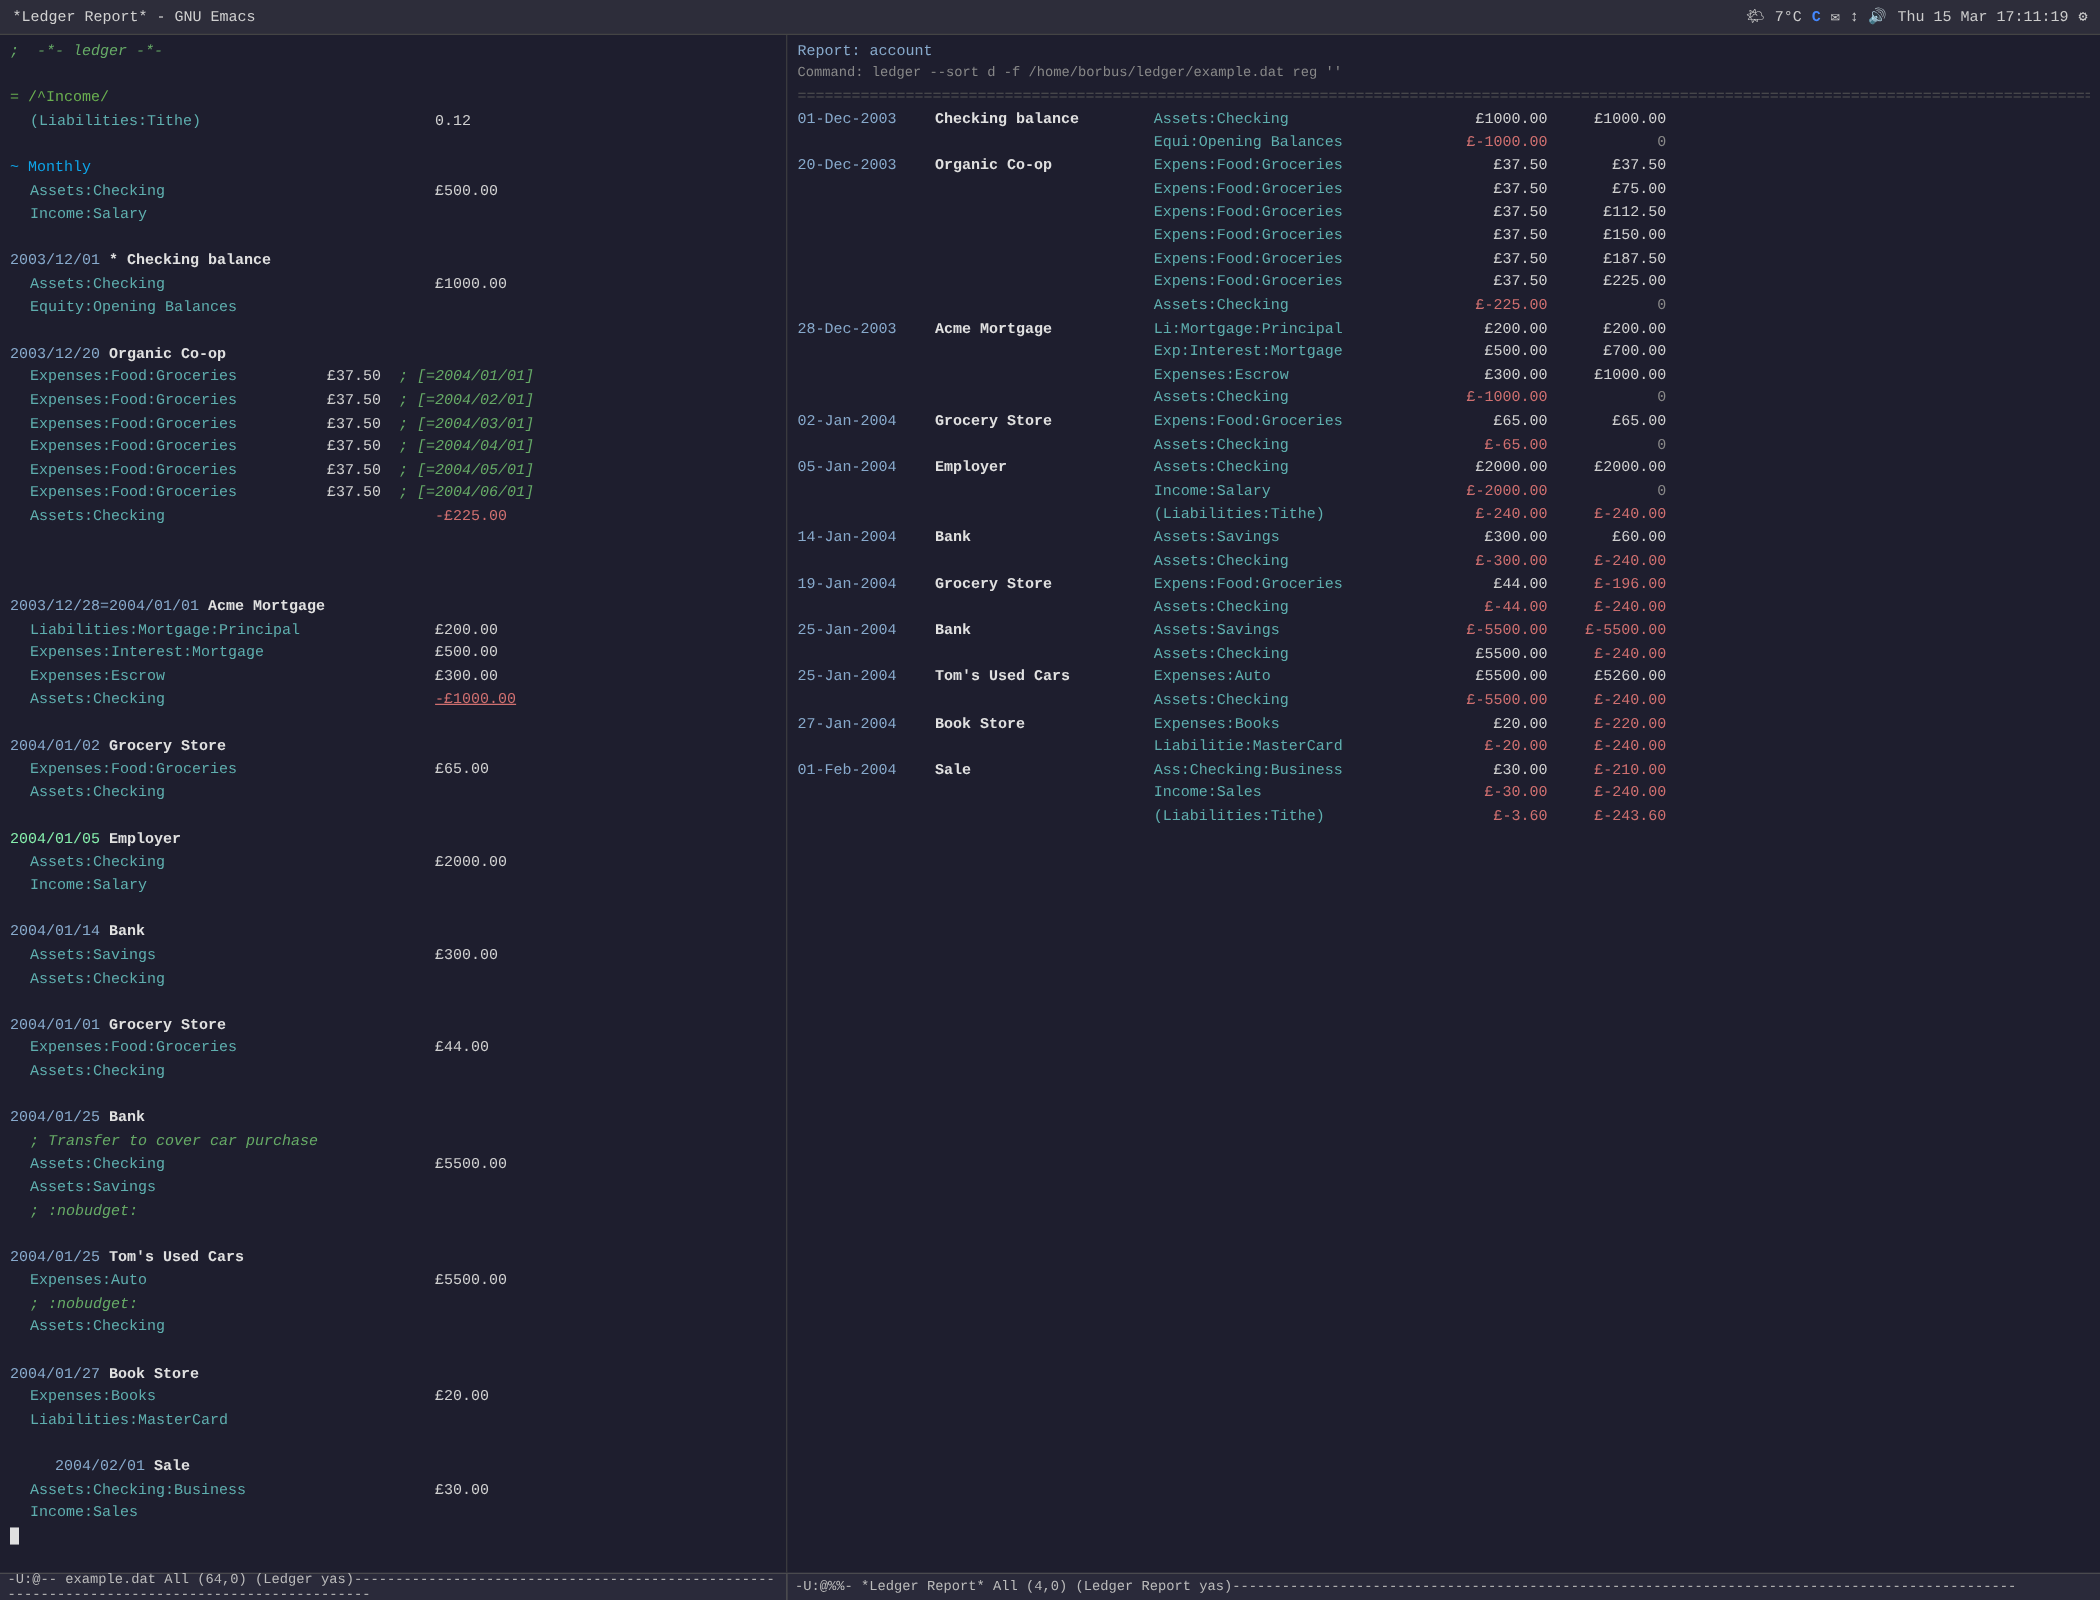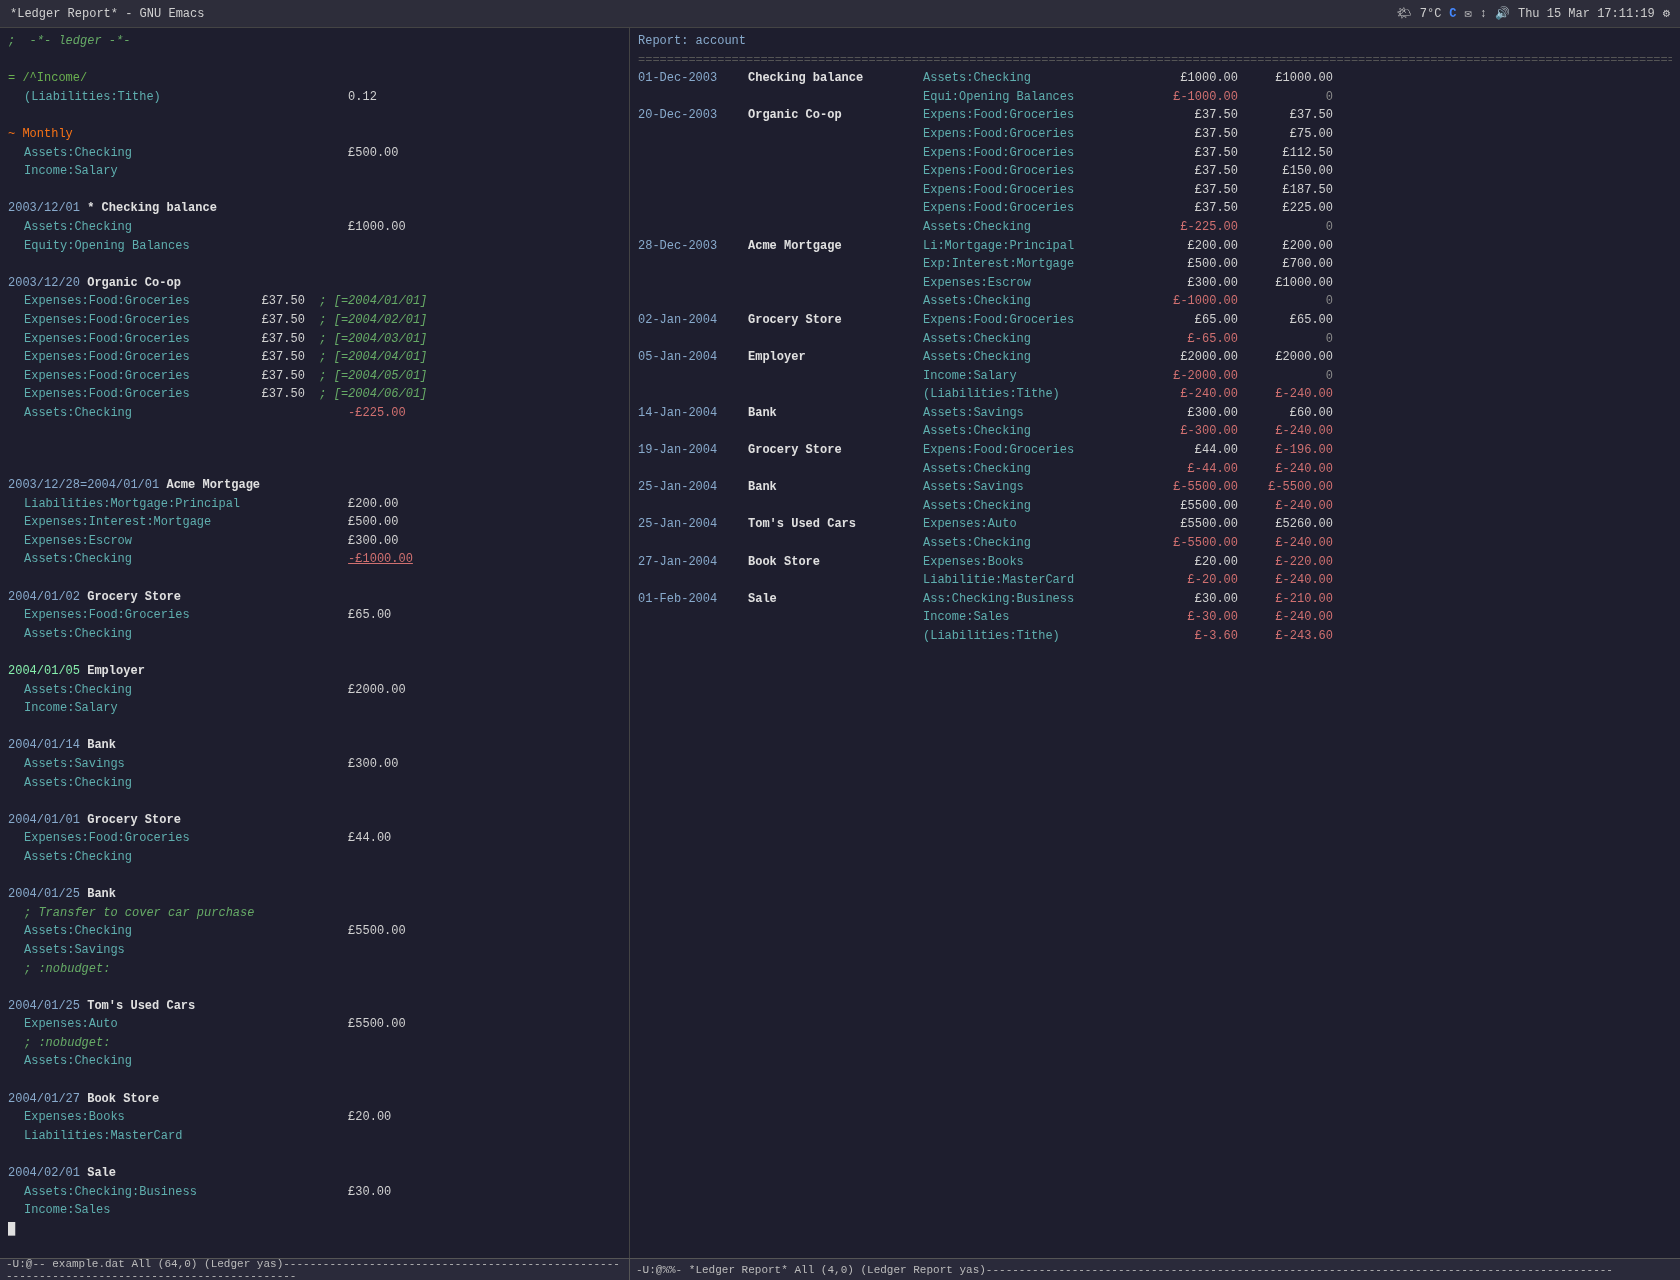--- a/index.html
+++ b/index.html
@@ -105,21 +105,21 @@
 
 <div id="main-area">
 
   <div id="left-pane">
     <div id="left-content">
         <div style="display: flex; white-space: pre; line-height: 1.55;"><span class="comment">;  -*- ledger -*-</span></div>
         <div style="display: flex; white-space: pre; line-height: 1.55;">&nbsp;</div>
         <div style="display: flex; white-space: pre; line-height: 1.55;"><span style="color: rgb(106, 175, 80);">= /^Income/</span></div>
         <div style="display: flex; white-space: pre; line-height: 1.55; padding-left: 16px;"><span style="color: rgb(95, 175, 175);">(Liabilities:Tithe)</span><span>                          </span><span style="color: rgb(208, 208, 208);">0.12</span></div>
         <div style="display: flex; white-space: pre; line-height: 1.55;">&nbsp;</div>
-        <div style="display: flex; white-space: pre; line-height: 1.55;"><span style="color: #f97316;">~ Monthly</span></div>
+        <div style="display: flex; white-space: pre; line-height: 1.55;"><span style="color: #0ea5e9;">~ Monthly</span></div>
         <div style="display: flex; white-space: pre; line-height: 1.55; padding-left: 16px;"><span style="color: rgb(95, 175, 175);">Assets:Checking</span><span>                              </span><span style="color: rgb(208, 208, 208);">£500.00</span></div>
         <div style="display: flex; white-space: pre; line-height: 1.55; padding-left: 16px;"><span style="color: rgb(95, 175, 175);">Income:Salary</span></div>
         <div style="display: flex; white-space: pre; line-height: 1.55;">&nbsp;</div>
         <div style="display: flex; white-space: pre; line-height: 1.55;"><span style="color: rgb(136, 170, 204);">2003/12/01 </span><span style="color: rgb(224, 224, 224); font-weight: bold;">* Checking balance</span></div>
         <div style="display: flex; white-space: pre; line-height: 1.55; padding-left: 16px;"><span style="color: rgb(95, 175, 175);">Assets:Checking</span><span>                              </span><span style="color: rgb(208, 208, 208);">£1000.00</span></div>
         <div style="display: flex; white-space: pre; line-height: 1.55; padding-left: 16px;"><span style="color: rgb(95, 175, 175);">Equity:Opening Balances</span></div>
         <div style="display: flex; white-space: pre; line-height: 1.55;">&nbsp;</div>
         <div style="display: flex; white-space: pre; line-height: 1.55;"><span style="color: rgb(136, 170, 204);">2003/12/20 </span><span style="color: rgb(224, 224, 224); font-weight: bold;">Organic Co-op</span></div>
         <div style="display: flex; white-space: pre; line-height: 1.55; padding-left: 16px;"><span style="color: rgb(95, 175, 175);">Expenses:Food:Groceries</span><span>          </span><span style="color: rgb(208, 208, 208);">£37.50</span><span class="comment">  ; [=2004/01/01]</span></div>
         <div style="display: flex; white-space: pre; line-height: 1.55; padding-left: 16px;"><span style="color: rgb(95, 175, 175);">Expenses:Food:Groceries</span><span>          </span><span style="color: rgb(208, 208, 208);">£37.50</span><span class="comment">  ; [=2004/02/01]</span></div>
@@ -159,30 +159,31 @@
         <div style="display: flex; white-space: pre; line-height: 1.55;">&nbsp;</div>
         <div style="display: flex; white-space: pre; line-height: 1.55;"><span style="color: rgb(136, 170, 204);">2004/01/25 </span><span style="color: rgb(224, 224, 224); font-weight: bold;">Tom's Used Cars</span></div>
         <div style="display: flex; white-space: pre; line-height: 1.55; padding-left: 16px;"><span style="color: rgb(95, 175, 175);">Expenses:Auto</span><span>                                </span><span style="color: rgb(208, 208, 208);">£5500.00</span></div>
         <div style="display: flex; white-space: pre; line-height: 1.55; padding-left: 16px;"><span class="comment">; :nobudget:</span></div>
         <div style="display: flex; white-space: pre; line-height: 1.55; padding-left: 16px;"><span style="color: rgb(95, 175, 175);">Assets:Checking</span></div>
         <div style="display: flex; white-space: pre; line-height: 1.55;">&nbsp;</div>
         <div style="display: flex; white-space: pre; line-height: 1.55;"><span style="color: rgb(136, 170, 204);">2004/01/27 </span><span style="color: rgb(224, 224, 224); font-weight: bold;">Book Store</span></div>
         <div style="display: flex; white-space: pre; line-height: 1.55; padding-left: 16px;"><span style="color: rgb(95, 175, 175);">Expenses:Books</span><span>                               </span><span style="color: rgb(208, 208, 208);">£20.00</span></div>
         <div style="display: flex; white-space: pre; line-height: 1.55; padding-left: 16px;"><span style="color: rgb(95, 175, 175);">Liabilities:MasterCard</span></div>
         <div style="display: flex; white-space: pre; line-height: 1.55;">&nbsp;</div>
-        <div style="display: flex; white-space: pre; line-height: 1.55;"><span style="color: rgb(136, 170, 204);">2004/02/01 </span><span style="color: rgb(224, 224, 224); font-weight: bold;">Sale</span></div>
+        <div style="display: flex; white-space: pre; line-height: 1.55;"><span style="color: rgb(136, 170, 204); margin-left: 36px;">2004/02/01 </span><span style="color: rgb(224, 224, 224); font-weight: bold;">Sale</span></div>
         <div style="display: flex; white-space: pre; line-height: 1.55; padding-left: 16px;"><span style="color: rgb(95, 175, 175);">Assets:Checking:Business</span><span>                     </span><span style="color: rgb(208, 208, 208);">£30.00</span></div>
         <div style="display: flex; white-space: pre; line-height: 1.55; padding-left: 16px;"><span style="color: rgb(95, 175, 175);">Income:Sales</span></div>
         <div style="display: flex; white-space: pre; line-height: 1.55;"><span style="color: rgb(224, 224, 224);">█</span></div>
       </div>
   </div>
 
   <div id="right-pane">
     <div id="right-content">
         <div style="color: rgb(136, 170, 204); white-space: pre;">Report: account</div>
+        <div style="color: rgb(136, 136, 136); font-size: 11px; white-space: pre;">Command: ledger --sort d -f /home/borbus/ledger/example.dat reg ''</div>
         <div style="color: rgb(85, 85, 85); white-space: pre; overflow: hidden;">================================================================================================================================================</div>
         <div style="display: flex; white-space: pre; line-height: 1.55;"><span style="width: 110px; color: rgb(136, 170, 204); display: inline-block;">01-Dec-2003</span><span style="width: 175px; color: rgb(224, 224, 224); font-weight: bold; display: inline-block;">Checking balance</span><span style="width: 220px; color: rgb(95, 175, 175); display: inline-block;">Assets:Checking</span><span style="width: 95px; text-align: right; display: inline-block; color: rgb(208, 208, 208);">£1000.00</span><span style="width: 95px; text-align: right; display: inline-block; color: rgb(208, 208, 208);">£1000.00</span></div>
         <div style="display: flex; white-space: pre; line-height: 1.55;"><span style="width: 110px; color: rgb(136, 170, 204); display: inline-block;"></span><span style="width: 175px; color: rgb(224, 224, 224); font-weight: normal; display: inline-block;"></span><span style="width: 220px; color: rgb(95, 175, 175); display: inline-block;">Equi:Opening Balances</span><span style="width: 95px; text-align: right; display: inline-block; color: rgb(208, 112, 112);">£-1000.00</span><span style="width: 95px; text-align: right; display: inline-block; color: rgb(136, 136, 136);">0</span></div>
         <div style="display: flex; white-space: pre; line-height: 1.55;"><span style="width: 110px; color: rgb(136, 170, 204); display: inline-block;">20-Dec-2003</span><span style="width: 175px; color: rgb(224, 224, 224); font-weight: bold; display: inline-block;">Organic Co-op</span><span style="width: 220px; color: rgb(95, 175, 175); display: inline-block;">Expens:Food:Groceries</span><span style="width: 95px; text-align: right; display: inline-block; color: rgb(208, 208, 208);">£37.50</span><span style="width: 95px; text-align: right; display: inline-block; color: rgb(208, 208, 208);">£37.50</span></div>
         <div style="display: flex; white-space: pre; line-height: 1.55;"><span style="width: 110px; color: rgb(136, 170, 204); display: inline-block;"></span><span style="width: 175px; color: rgb(224, 224, 224); font-weight: normal; display: inline-block;"></span><span style="width: 220px; color: rgb(95, 175, 175); display: inline-block;">Expens:Food:Groceries</span><span style="width: 95px; text-align: right; display: inline-block; color: rgb(208, 208, 208);">£37.50</span><span style="width: 95px; text-align: right; display: inline-block; color: rgb(208, 208, 208);">£75.00</span></div>
         <div style="display: flex; white-space: pre; line-height: 1.55;"><span style="width: 110px; color: rgb(136, 170, 204); display: inline-block;"></span><span style="width: 175px; color: rgb(224, 224, 224); font-weight: normal; display: inline-block;"></span><span style="width: 220px; color: rgb(95, 175, 175); display: inline-block;">Expens:Food:Groceries</span><span style="width: 95px; text-align: right; display: inline-block; color: rgb(208, 208, 208);">£37.50</span><span style="width: 95px; text-align: right; display: inline-block; color: rgb(208, 208, 208);">£112.50</span></div>
         <div style="display: flex; white-space: pre; line-height: 1.55;"><span style="width: 110px; color: rgb(136, 170, 204); display: inline-block;"></span><span style="width: 175px; color: rgb(224, 224, 224); font-weight: normal; display: inline-block;"></span><span style="width: 220px; color: rgb(95, 175, 175); display: inline-block;">Expens:Food:Groceries</span><span style="width: 95px; text-align: right; display: inline-block; color: rgb(208, 208, 208);">£37.50</span><span style="width: 95px; text-align: right; display: inline-block; color: rgb(208, 208, 208);">£150.00</span></div>
         <div style="display: flex; white-space: pre; line-height: 1.55;"><span style="width: 110px; color: rgb(136, 170, 204); display: inline-block;"></span><span style="width: 175px; color: rgb(224, 224, 224); font-weight: normal; display: inline-block;"></span><span style="width: 220px; color: rgb(95, 175, 175); display: inline-block;">Expens:Food:Groceries</span><span style="width: 95px; text-align: right; display: inline-block; color: rgb(208, 208, 208);">£37.50</span><span style="width: 95px; text-align: right; display: inline-block; color: rgb(208, 208, 208);">£187.50</span></div>
         <div style="display: flex; white-space: pre; line-height: 1.55;"><span style="width: 110px; color: rgb(136, 170, 204); display: inline-block;"></span><span style="width: 175px; color: rgb(224, 224, 224); font-weight: normal; display: inline-block;"></span><span style="width: 220px; color: rgb(95, 175, 175); display: inline-block;">Expens:Food:Groceries</span><span style="width: 95px; text-align: right; display: inline-block; color: rgb(208, 208, 208);">£37.50</span><span style="width: 95px; text-align: right; display: inline-block; color: rgb(208, 208, 208);">£225.00</span></div>
         <div style="display: flex; white-space: pre; line-height: 1.55;"><span style="width: 110px; color: rgb(136, 170, 204); display: inline-block;"></span><span style="width: 175px; color: rgb(224, 224, 224); font-weight: normal; display: inline-block;"></span><span style="width: 220px; color: rgb(95, 175, 175); display: inline-block;">Assets:Checking</span><span style="width: 95px; text-align: right; display: inline-block; color: rgb(208, 112, 112);">£-225.00</span><span style="width: 95px; text-align: right; display: inline-block; color: rgb(136, 136, 136);">0</span></div>

